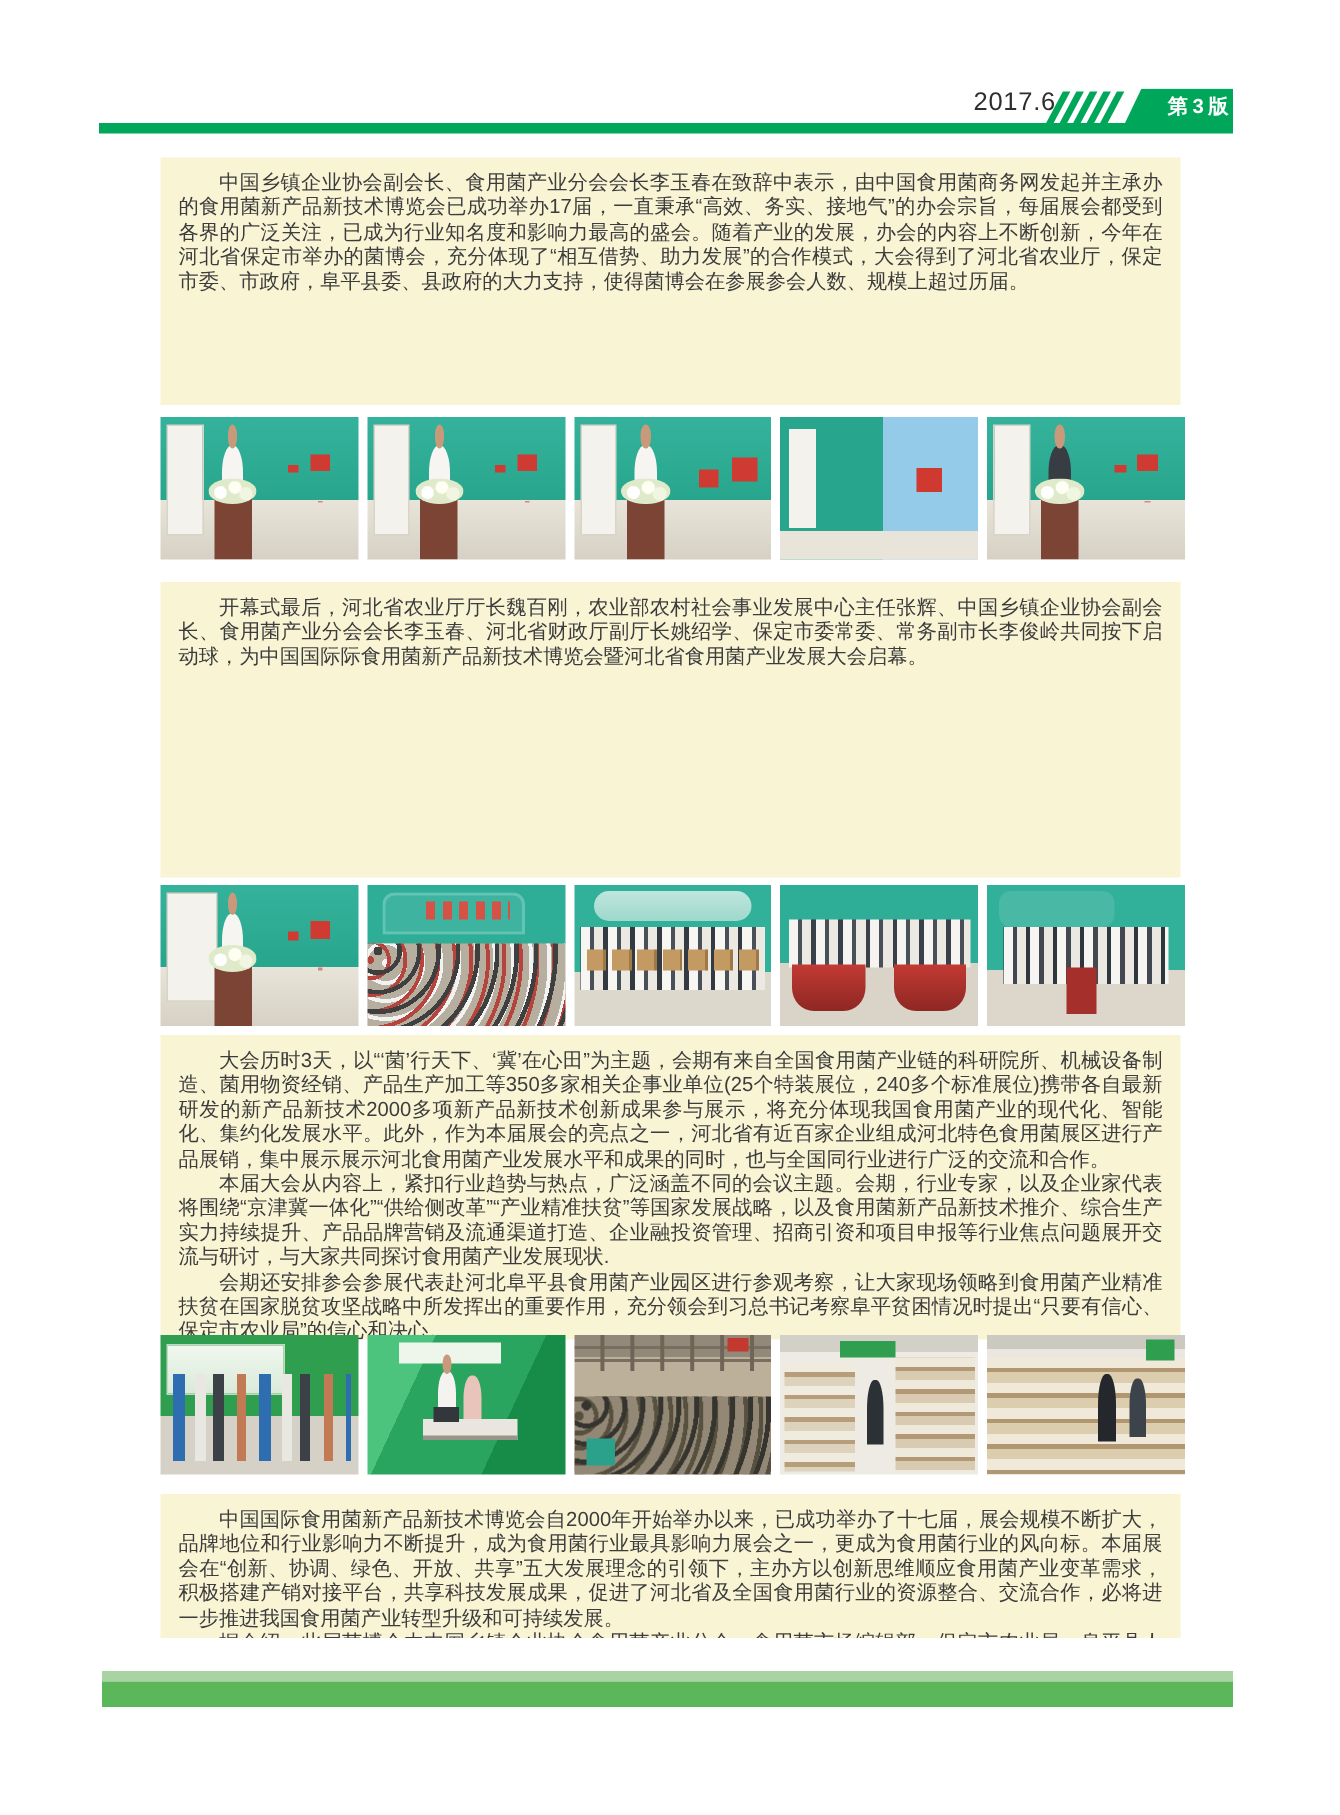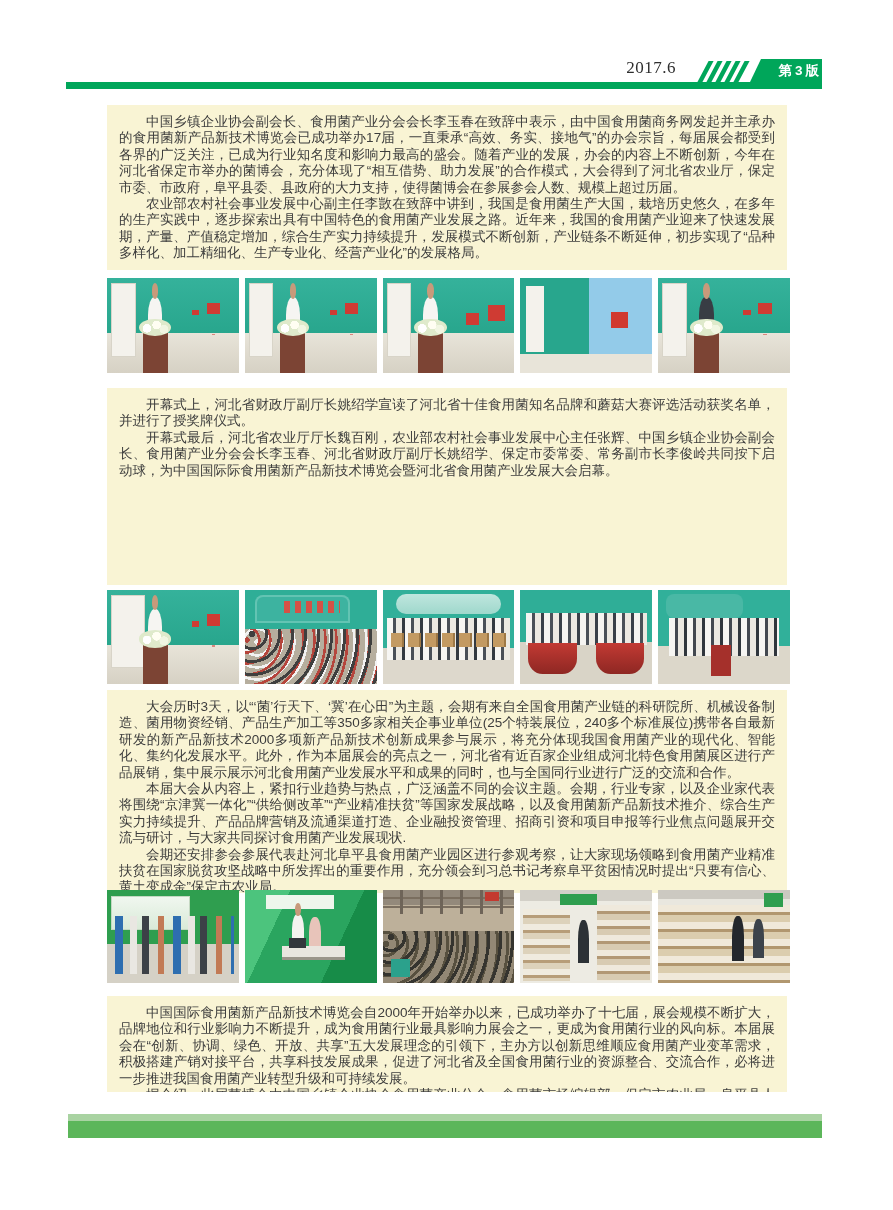--- a/index.html
+++ b/index.html
@@ -1,21 +1,21 @@
 <!DOCTYPE html>
 <html><head>
 <meta charset="utf-8">
 <style>
   html,body{margin:0;padding:0;background:#ffffff;}
   .page{position:relative;width:893px;height:1210px;background:#fff;overflow:hidden;
         font-family:"Liberation Sans","DejaVu Sans",sans-serif;}
 
   
-  .hdr-date{position:absolute;left:528px;top:58px;width:148px;text-align:right;
-            font-size:17px;color:#2e2e2e;letter-spacing:.5px;font-family:Liberation Serif, serif;}
+  .hdr-date{position:absolute;left:556px;top:58px;width:148px;text-align:right;
+            font-size:17px;color:#2e2e2e;letter-spacing:.5px;}
   .hdr-stripes{position:absolute;left:703px;top:61px;width:52px;height:21px;display:flex;}
   .hdr-stripes i{display:block;width:5px;height:21px;margin-right:4px;background:#00a65a;
                  transform:skewX(-28deg);}
   .hdr-edition{position:absolute;left:750px;top:59px;width:72px;height:23px;background:#00a65a;
                color:#fff;font-size:13.5px;font-weight:bold;text-align:right;line-height:23px;
                letter-spacing:3px;clip-path:polygon(11px 0,100% 0,100% 100%,0 100%);}
   .hdr-rule{position:absolute;left:66px;top:82px;width:756px;height:7px;background:#00a65a;}
 
   
   .tb{position:absolute;left:107px;width:680px;background:#f9f4d4;box-sizing:border-box;
@@ -159,21 +159,20 @@
         <i></i>
     </div>
     <div class="hdr-edition">第3版</div>
     <div class="hdr-rule"></div>
   </div>
 
   <div>
 
     <div class="tb" id="tb1">
       <p>中国乡镇企业协会副会长、食用菌产业分会会长李玉春在致辞中表示，由中国食用菌商务网发起并主承办的食用菌新产品新技术博览会已成功举办17届，一直秉承“高效、务实、接地气”的办会宗旨，每届展会都受到各界的广泛关注，已成为行业知名度和影响力最高的盛会。随着产业的发展，办会的内容上不断创新，今年在河北省保定市举办的菌博会，充分体现了“相互借势、助力发展”的合作模式，大会得到了河北省农业厅，保定市委、市政府，阜平县委、县政府的大力支持，使得菌博会在参展参会人数、规模上超过历届。</p>
-      <p>农业部农村社会事业发展中心副主任李敳在致辞中讲到，我国是食用菌生产大国，栽培历史悠久，在多年的生产实践中，逐步探索出具有中国特色的食用菌产业发展之路。近年来，我国的食用菌产业迎来了快速发展期，产量、产值稳定增加，综合生产实力持续提升，发展模式不断创新，产业链条不断延伸，初步实现了“品种多样化、加工精细化、生产专业化、经营产业化”的发展格局。</p>
     </div>
 
     <div class="strip" id="strip1">
       <div class="ph st" title="嘉宾在开幕式讲台致辞（白衬衫）">
           <i class="a"></i>
           <i class="b"></i>
         </div>
       <div class="ph st" title="嘉宾在开幕式讲台致辞（红灯笼背景）">
           <i class="a"></i>
           <i class="b"></i>
@@ -183,21 +182,20 @@
           <i class="b"></i>
         </div>
       <div class="ph sky" title="致辞嘉宾与“开”字背景板"></div>
       <div class="ph st dk" title="嘉宾在开幕式讲台致辞（深色西装）">
           <i class="a"></i>
           <i class="b"></i>
         </div>
     </div>
 
     <div class="tb" id="tb2">
-      <p>开幕式上，河北省财政厅副厅长姚绍学宣读了河北省十佳食用菌知名品牌和蘑菇大赛评选活动获奖名单，并进行了授奖牌仪式。</p>
       <p>开幕式最后，河北省农业厅厅长魏百刚，农业部农村社会事业发展中心主任张辉、中国乡镇企业协会副会长、食用菌产业分会会长李玉春、河北省财政厅副厅长姚绍学、保定市委常委、常务副市长李俊岭共同按下启动球，为中国国际际食用菌新产品新技术博览会暨河北省食用菌产业发展大会启幕。</p>
     </div>
 
     <div class="strip" id="strip2">
       <div class="ph st wp" title="开幕式讲台与鲜花">
           <i class="a"></i>
           <i class="b"></i>
         </div>
       <div class="ph crowd" title="开幕式现场观众">
           <i class="a"></i>
@@ -213,21 +211,21 @@
         </div>
       <div class="ph group" title="嘉宾共同按下启动球">
           <i class="a"></i>
           <i class="b"></i>
         </div>
     </div>
 
     <div class="tb" id="tb3">
       <p>大会历时3天，以“‘菌’行天下、‘冀’在心田”为主题，会期有来自全国食用菌产业链的科研院所、机械设备制造、菌用物资经销、产品生产加工等350多家相关企事业单位(25个特装展位，240多个标准展位)携带各自最新研发的新产品新技术2000多项新产品新技术创新成果参与展示，将充分体现我国食用菌产业的现代化、智能化、集约化发展水平。此外，作为本届展会的亮点之一，河北省有近百家企业组成河北特色食用菌展区进行产品展销，集中展示展示河北食用菌产业发展水平和成果的同时，也与全国同行业进行广泛的交流和合作。</p>
       <p>本届大会从内容上，紧扣行业趋势与热点，广泛涵盖不同的会议主题。会期，行业专家，以及企业家代表将围绕“京津冀一体化”“供给侧改革”“产业精准扶贫”等国家发展战略，以及食用菌新产品新技术推介、综合生产实力持续提升、产品品牌营销及流通渠道打造、企业融投资管理、招商引资和项目申报等行业焦点问题展开交流与研讨，与大家共同探讨食用菌产业发展现状.</p>
-      <p>会期还安排参会参展代表赴河北阜平县食用菌产业园区进行参观考察，让大家现场领略到食用菌产业精准扶贫在国家脱贫攻坚战略中所发挥出的重要作用，充分领会到习总书记考察阜平贫困情况时提出“只要有信心、黄土变成金”保定市农业局。</p>
+      <p>会期还安排参会参展代表赴河北阜平县食用菌产业园区进行参观考察，让大家现场领略到食用菌产业精准扶贫在国家脱贫攻坚战略中所发挥出的重要作用，充分领会到习总书记考察阜平贫困情况时提出“只要有信心、保定市农业局”的信心和决心。</p>
     </div>
 
     <div class="strip" id="strip3">
       <div class="ph booth" title="参会代表参观展位">
           <i class="a"></i>
         </div>
       <div class="ph tent" title="绿色展棚内的参展商">
           <i class="a"></i>
           <i class="b"></i>
         </div>

